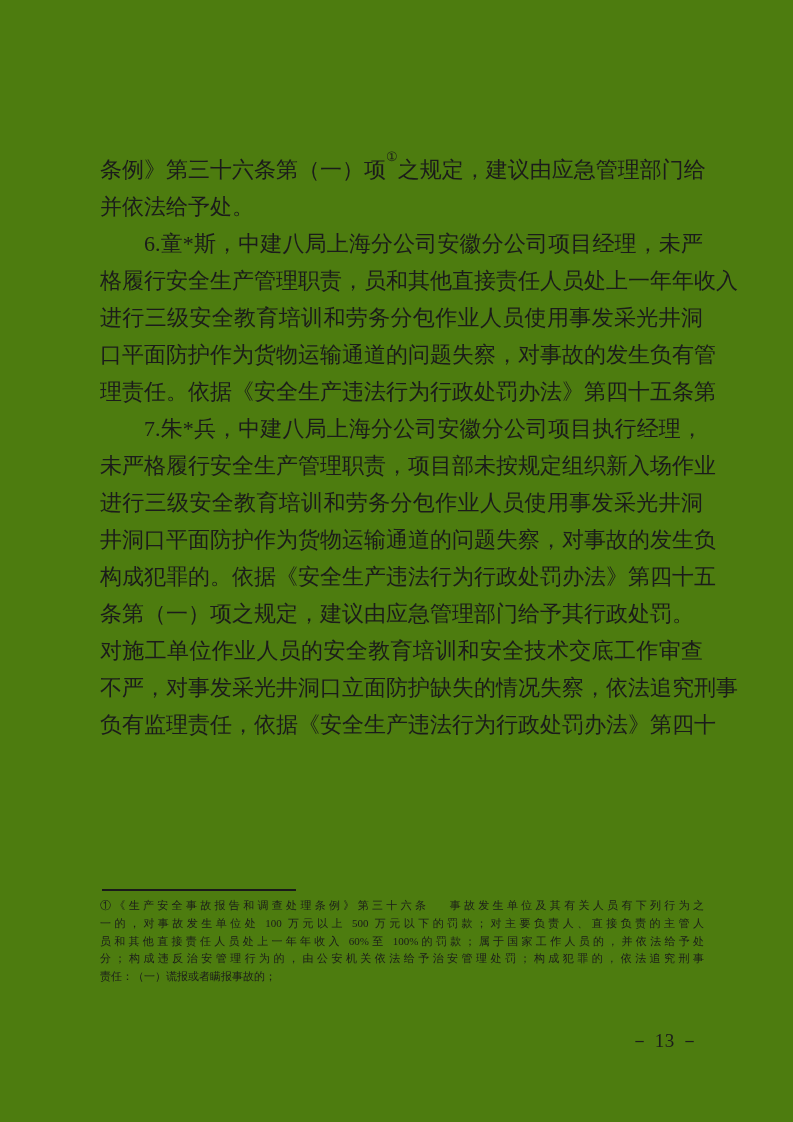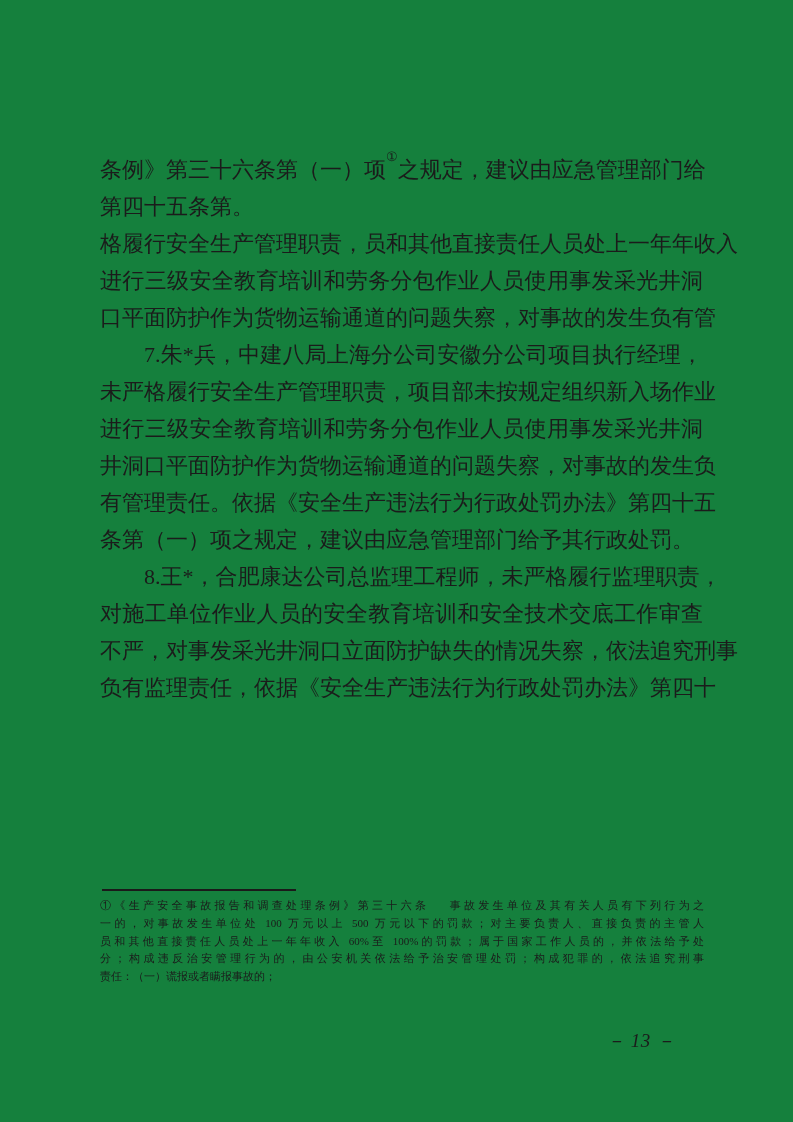--- a/index.html
+++ b/index.html
@@ -4,21 +4,21 @@
 <style>
   html, body {
     margin: 0;
     padding: 0;
     background: #ffffff;
   }
   .page {
     position: relative;
     width: 793px;
     height: 1122px;
-    background: #15803d;
+    background: #4d7c0f;
     overflow: hidden;
     font-family: "Liberation Serif", "DejaVu Serif", serif;
     color: #1b1b1b;
   }
   .body-text {
     position: absolute;
     left: 100px;
     top: 151px;
     width: 603px;
   }
@@ -61,46 +61,46 @@
     height: 17.8px;
     white-space: nowrap;
     text-align: left;
   }
   .fline.fill {
     text-align: justify;
     text-align-last: justify;
   }
   .page-number {
     position: absolute;
-    left: 606px;
+    left: 630px;
     top: 1028px;
     font-size: 19px;
     letter-spacing: 0.5px;
     color: #1b1b1b;
-    font-style: italic;
   }
 </style>
 </head>
 <body>
 
 <div class="page">
 
   <div class="body-text">
       <div class="bline fill">条例》第三十六条第（一）项<sup>①</sup>之规定，建议由应急管理部门给</div>
-      <div class="bline">第四十五条第。</div>
+      <div class="bline">并依法给予处。</div>
+      <div class="bline fill ind">6.童*斯，中建八局上海分公司安徽分公司项目经理，未严</div>
       <div class="bline fill">格履行安全生产管理职责，员和其他直接责任人员处上一年年收入</div>
       <div class="bline fill">进行三级安全教育培训和劳务分包作业人员使用事发采光井洞</div>
       <div class="bline fill">口平面防护作为货物运输通道的问题失察，对事故的发生负有管</div>
+      <div class="bline fill">理责任。依据《安全生产违法行为行政处罚办法》第四十五条第</div>
       <div class="bline fill ind">7.朱*兵，中建八局上海分公司安徽分公司项目执行经理，</div>
       <div class="bline fill">未严格履行安全生产管理职责，项目部未按规定组织新入场作业</div>
       <div class="bline fill">进行三级安全教育培训和劳务分包作业人员使用事发采光井洞</div>
       <div class="bline fill">井洞口平面防护作为货物运输通道的问题失察，对事故的发生负</div>
-      <div class="bline fill">有管理责任。依据《安全生产违法行为行政处罚办法》第四十五</div>
+      <div class="bline fill">构成犯罪的。依据《安全生产违法行为行政处罚办法》第四十五</div>
       <div class="bline">条第（一）项之规定，建议由应急管理部门给予其行政处罚。</div>
-      <div class="bline fill ind">8.王*，合肥康达公司总监理工程师，未严格履行监理职责，</div>
       <div class="bline fill">对施工单位作业人员的安全教育培训和安全技术交底工作审查</div>
       <div class="bline fill">不严，对事发采光井洞口立面防护缺失的情况失察，依法追究刑事</div>
       <div class="bline fill">负有监理责任，依据《安全生产违法行为行政处罚办法》第四十</div>
     </div>
 
   <div class="footnote-sep"></div>
 
   <div class="footnote">
       <div class="fline fill">①《生产安全事故报告和调查处理条例》第三十六条　 事故发生单位及其有关人员有下列行为之</div>
       <div class="fline fill">一的，对事故发生单位处 100 万元以上 500 万元以下的罚款；对主要负责人、直接负责的主管人</div>

